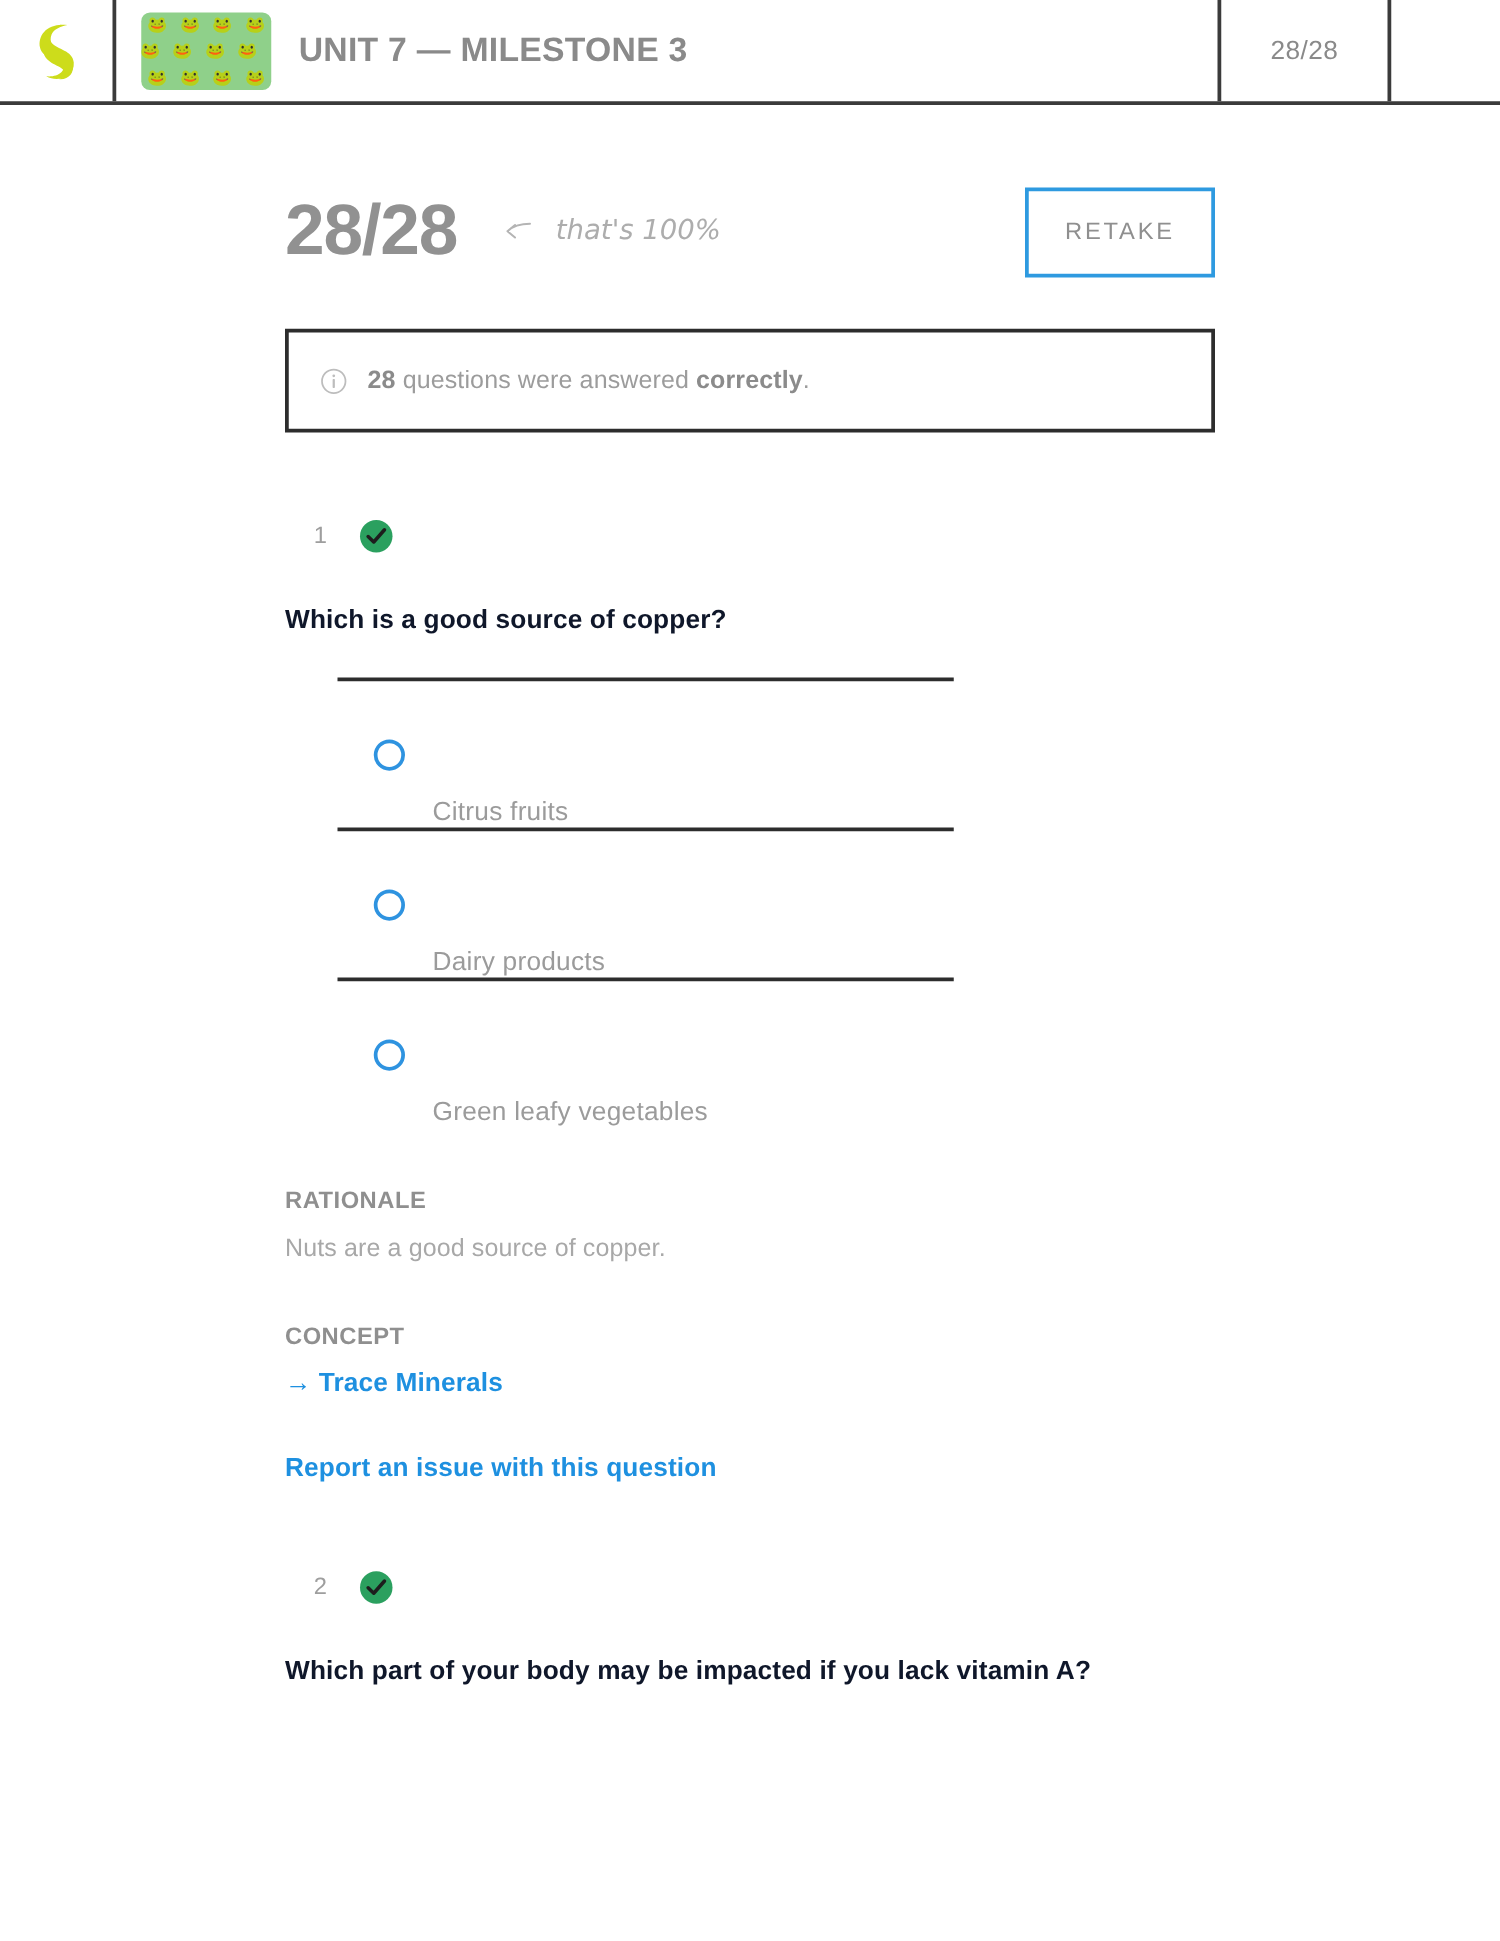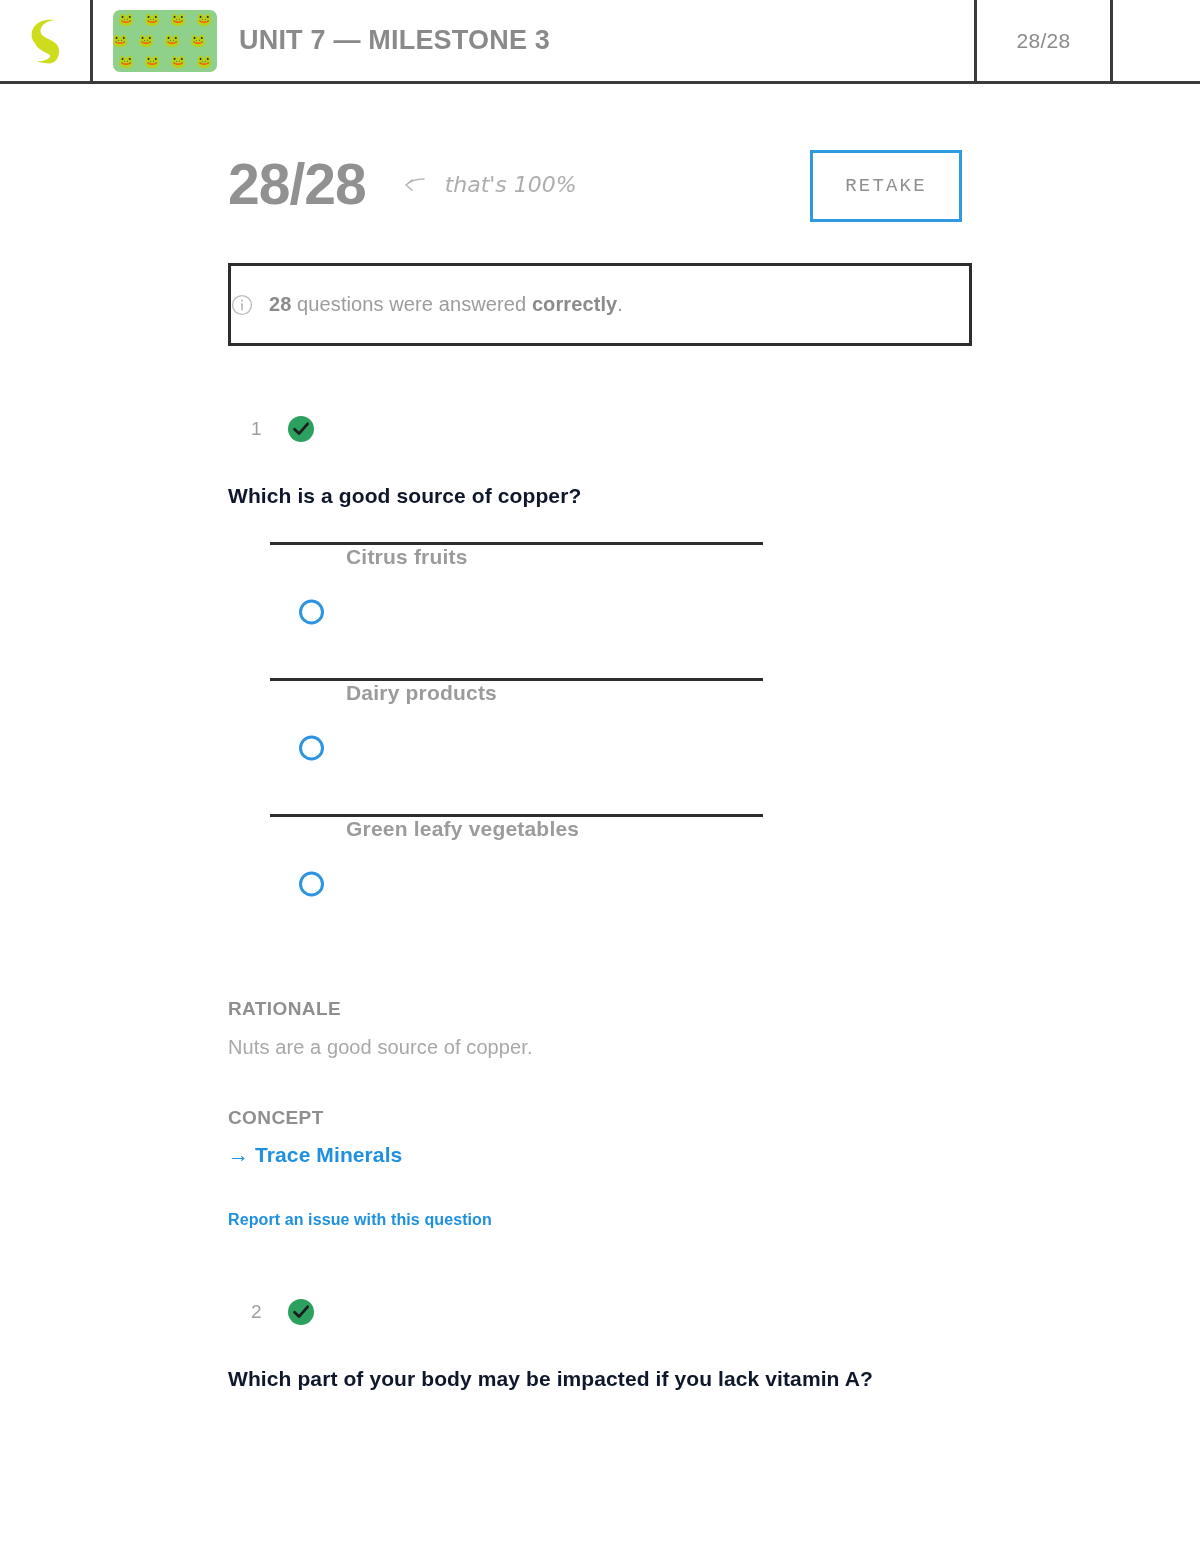--- a/index.html
+++ b/index.html
@@ -121,42 +121,43 @@
     display: flex;
     align-items: center;
     gap: 19px;
   }
   .hand-arrow {
     display: inline-block;
     width: 24px; height: 20px;
   }
   .retake-btn {
     position: absolute;
-    right: 238px;
+    right: 228px;
     top: 0;
     width: 152px;
     height: 72px;
     border: 3px solid #2e9ae0;
     background: #fff;
     color: #8f8f8f;
     font-size: 19px;
     letter-spacing: 2.2px;
-    font-family: Liberation Mono, monospace;
+    font-family: Liberation Sans, sans-serif;
     display: flex;
     align-items: center;
     justify-content: center;
     cursor: pointer;
   }
 
   .info-box {
     margin: 23px 228px 0 228px;
     height: 83px;
     border: 3px solid #2d2d2d;
     display: flex;
     align-items: center;
+    padding-left: 25px;
     background: #fff;
   }
   .info-icon {
     width: 22px; height: 22px;
     flex: 0 0 auto;
     margin-right: 16px;
   }
   .info-text {
     font-size: 20px;
     color: #9c9c9c;
@@ -194,26 +195,25 @@
     letter-spacing: 0.1px;
   }
 
   .options {
     margin-top: 34px;
     position: relative;
   }
   .opt {
     position: relative;
     border-top: 3px solid #2d2d2d;
-    height: 136px;
+    height: 120px;
     margin-left: 42px;
     width: 493px;
     display: flex;
-    align-items: flex-start;
-    font-weight: bold;
+    align-items: flex-end;
   }
   .opt-correct-badge {
     position: absolute;
     left: -70px;
     top: 50%;
     transform: translateY(-50%);
     width: 26px; height: 26px;
   }
   .radio {
     position: absolute;
@@ -264,21 +264,21 @@
     font-size: 21px;
     font-weight: 700;
     color: #1e90e0;
     text-decoration: none;
     display: inline-block;
     letter-spacing: 0.1px;
     cursor: pointer;
   }
   .report-link {
     margin-top: 44px;
-    font-size: 16px;
+    font-size: 21px;
     font-weight: 700;
     color: #1e90e0;
     text-decoration: none;
     display: inline-block;
     letter-spacing: 0.1px;
     cursor: pointer;
   }
 </style>
 </head>
 <body>

